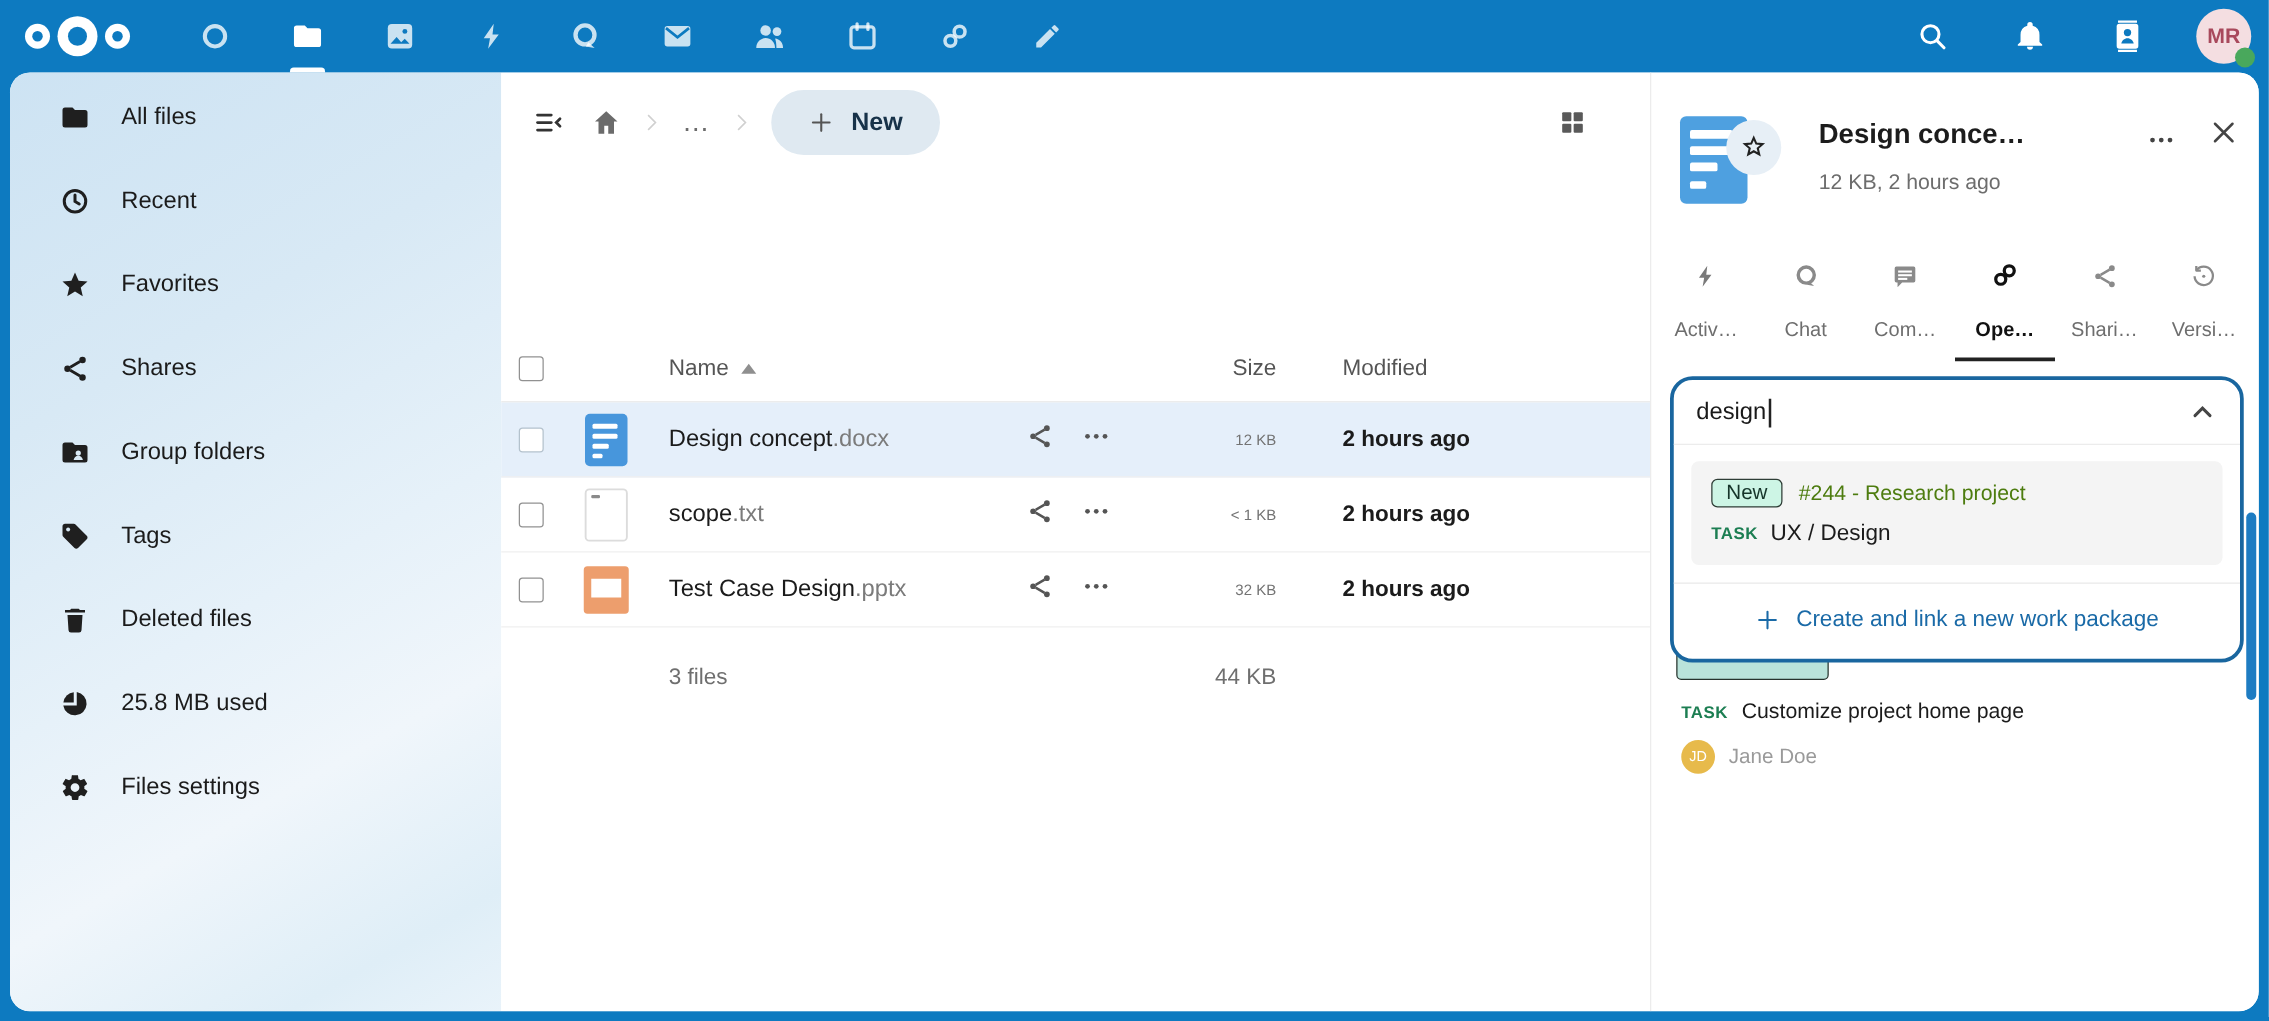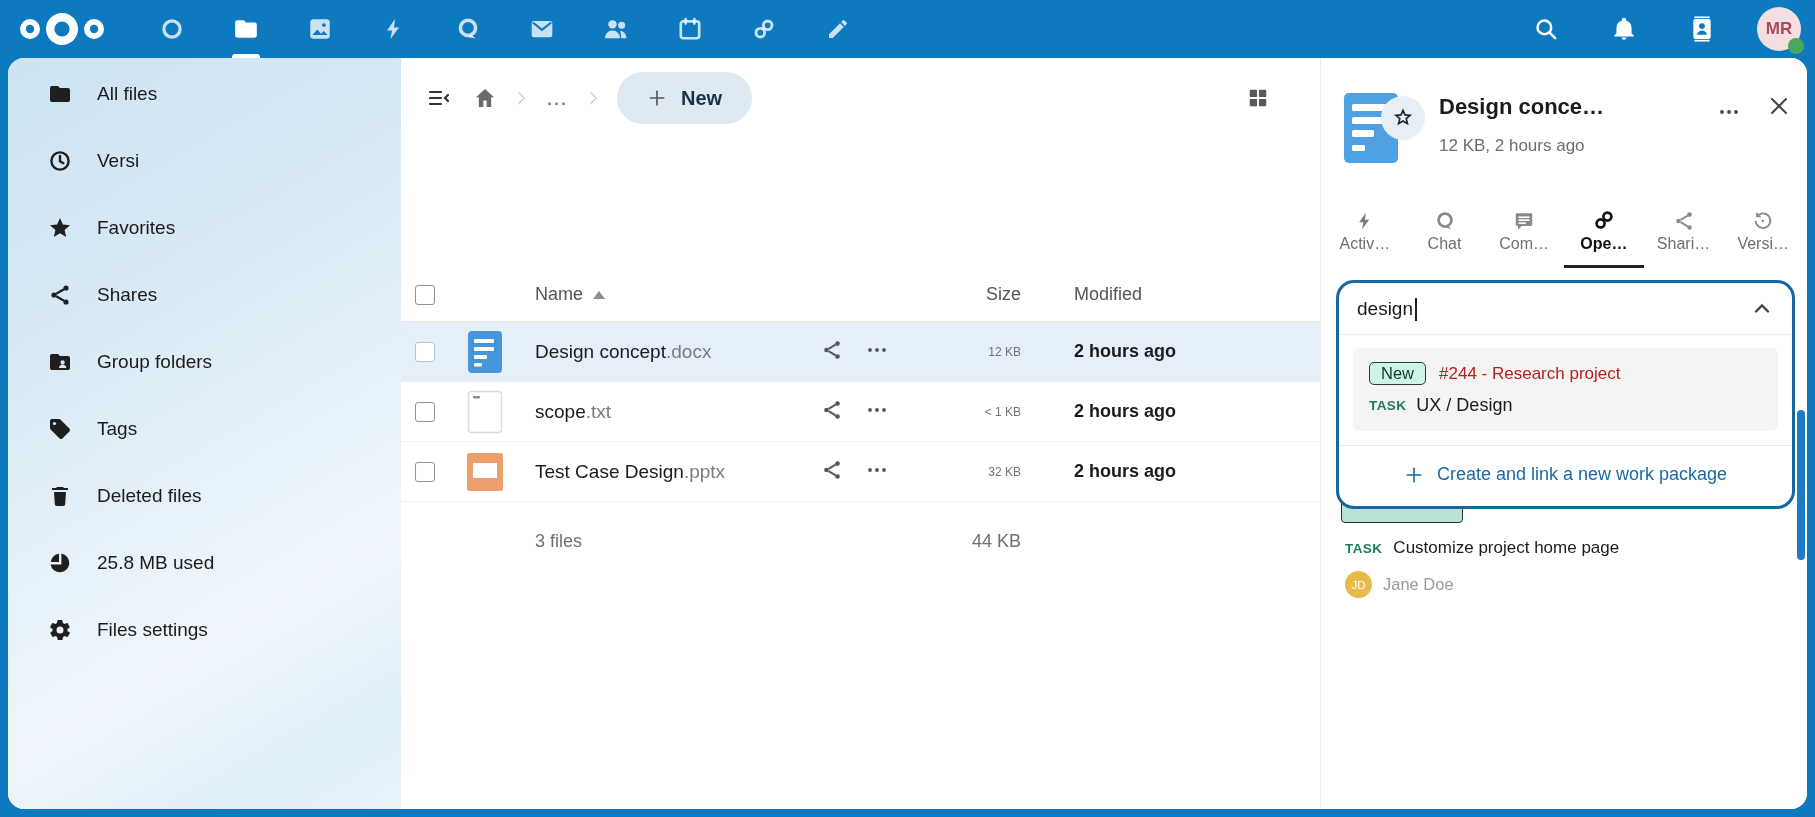--- a/index.html
+++ b/index.html
@@ -55,39 +55,39 @@
   .rmod { color:#1b1b1b; font-size:18px; font-weight:600; }
   .rowicon { margin:0 auto; }
   .rowbtn { color:#555; margin:0 auto; }
   .tfoot { height:78px; color:#6f6f6f; font-size:18px; }
 
   
   .panel { width:487px; flex:none; background:#fff; border-left:1px solid #ececec; position:relative; padding-top:34px; }
   .phead { display:flex; align-items:flex-start; padding:0 16px 0 22px; }
   .bigicon-wrap { position:relative; flex:none; }
   .starbtn { position:absolute; right:-26px; top:4px; width:44px; height:44px; border-radius:50%; background:#e7eff6; display:flex; align-items:center; justify-content:center; color:#222; }
-  .phead-main { margin-left:40px; flex:1; min-width:0; padding-top:2px; }
+  .phead-main { margin-left:56px; flex:1; min-width:0; padding-top:2px; }
   .ptitle { font-size:22px; font-weight:700; color:#1c1c1c; white-space:nowrap; overflow:hidden; }
   .psub { margin-top:16px; font-size:17px; color:#6d6d6d; }
   .pdots { color:#444; margin-top:8px; }
   .pclose { color:#444; margin-left:26px; margin-top:2px; }
 
   .ptabs { margin-top:44px; display:flex; padding:0 4px; }
-  .ptab { flex:1; display:flex; flex-direction:column; align-items:center; gap:3px; padding-bottom:12px; color:#6e6e6e; font-size:16px; border-bottom:3px solid transparent; cursor:pointer; }
+  .ptab { flex:1; display:flex; flex-direction:column; align-items:center; gap:24px; padding-bottom:12px; color:#6e6e6e; font-size:16px; border-bottom:3px solid transparent; cursor:pointer; }
   .ptab.active { color:#111; font-weight:700; border-bottom-color:#222; }
   .ptab .tic { height:24px; display:flex; align-items:flex-end; }
 
   .opbox { margin:12px 12px 0 15px; border:3px solid #19669f; border-radius:18px; background:#fff; position:relative; z-index:2; }
   .oprow-input { display:flex; align-items:center; padding:14px 18px 13px; border-bottom:1px solid #ececec; font-size:19px; color:#1a1a1a; }
   .caret { display:inline-block; width:1.5px; height:23px; background:#222; margin-left:2px; vertical-align:-5px; }
   .chevup { margin-left:auto; color:#454545; }
   .sugg { margin:13px 14px 14px; background:#f4f4f4; border-radius:6px; padding:14px 16px 15px; cursor:pointer; }
   .sugg-r1 { display:flex; align-items:center; }
   .newchip { background:#cdf5e5; border:1.6px solid #2e3d36; border-radius:5px; padding:1px 11px; font-size:16.5px; color:#16352a; }
-  .wpid { margin-left:13px; color:#b91c1c; font-size:17px; }
+  .wpid { margin-left:13px; color:#4d7c0f; font-size:17px; }
   .sugg-r2 { margin-top:10px; display:flex; align-items:center; }
   .tasktag { color:#1c7e52; font-weight:700; font-size:13.5px; letter-spacing:.4px; }
   .wptitle { margin-left:10px; font-size:18px; color:#1b1b1b; }
   .createrow { display:flex; align-items:center; justify-content:center; gap:13px; padding:18px 10px 21px; color:#1a6aa7; font-size:18px; cursor:pointer; }
 
   .hiddenchip { position:relative; z-index:1; margin:-13px 0 0 20px; width:122px; height:27px; background:#b9e3da; border:1.6px solid #26332d; border-radius:4px; }
   .linkedrow { margin:15px 0 0 24px; display:flex; align-items:center; gap:11px; }
   .linkedrow .lwtitle { font-size:17px; color:#1b1b1b; }
   .assignrow { margin:13px 0 0 24px; display:flex; align-items:center; gap:11px; }
   .jdavatar { width:27px; height:27px; border-radius:50%; background:#e7ba4b; color:#fff; font-size:11.5px; font-weight:400; display:flex; align-items:center; justify-content:center; }
@@ -211,21 +211,21 @@
           </span>
         <span>All files</span>
       </div>
       <div class="side-item">
         <span class="sic">
             <svg width="24" height="24" viewBox="0 0 24 24" fill="none" stroke="currentColor" stroke-width="2.4">
               <circle cx="12" cy="12" r="8.6"></circle>
               <path d="M12 7v5.2l3.4 2" stroke-linecap="round"></path>
             </svg>
           </span>
-        <span>Versi</span>
+        <span>Recent</span>
       </div>
       <div class="side-item">
         <span class="sic">
             <svg width="24" height="24" viewBox="0 0 24 24">
               <path fill="currentColor" d="M12 2l2.9 6.6 7.1.6-5.4 4.7 1.6 7-6.2-3.7-6.2 3.7 1.6-7L2 9.2l7.1-.6z"></path>
             </svg>
           </span>
         <span>Favorites</span>
       </div>
       <div class="side-item">

